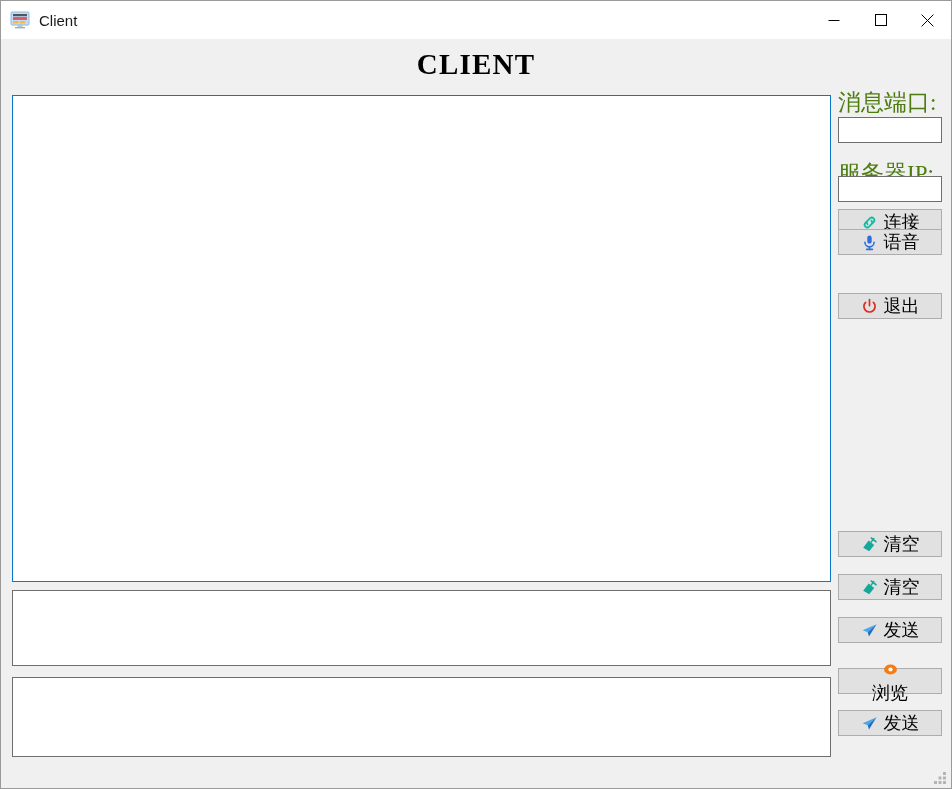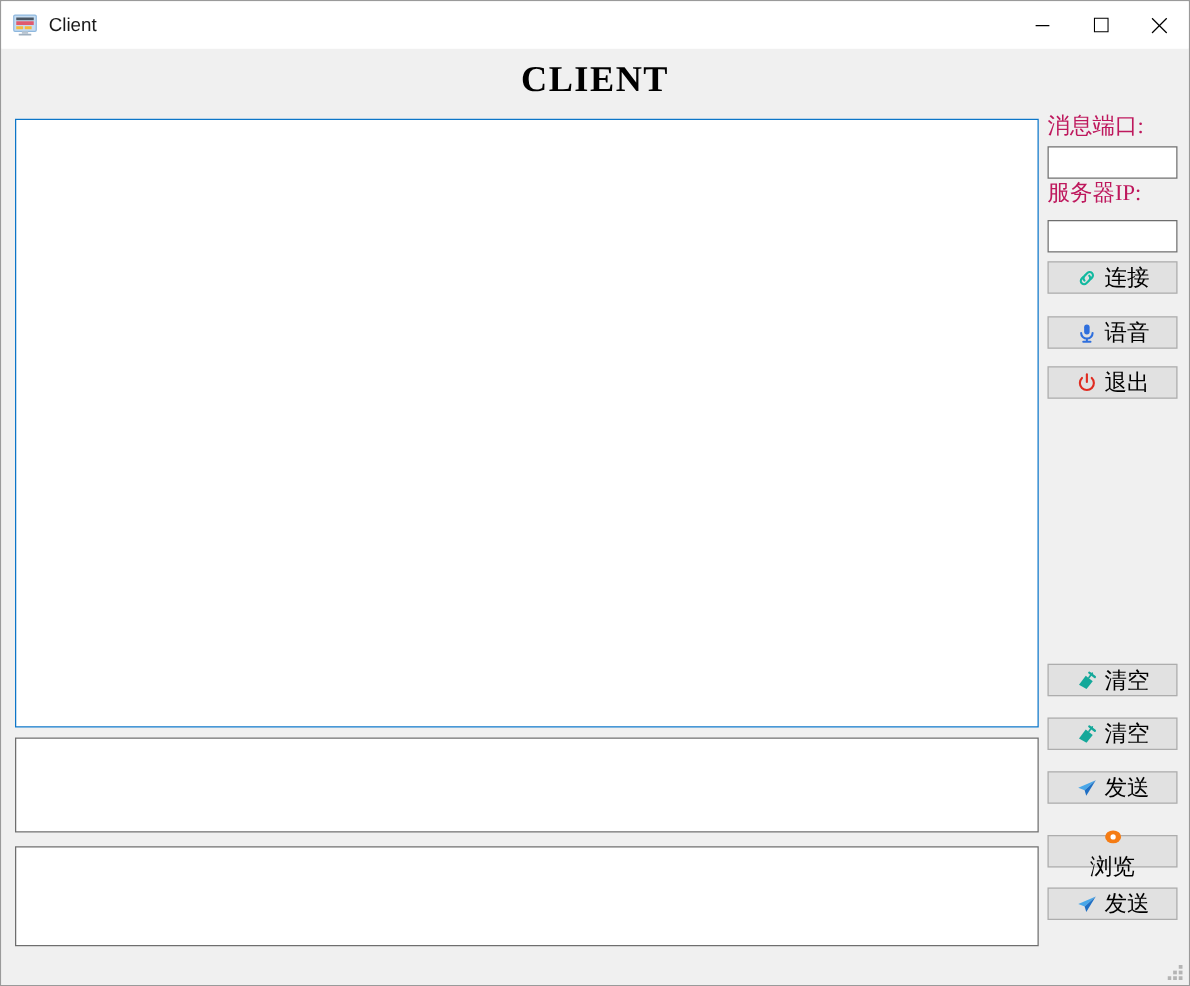--- a/index.html
+++ b/index.html
@@ -85,22 +85,22 @@
   #msg-area   { left: 11px;  top: 501px; width: 819px; height: 76px;  }
   #file-area  { left: 11px;  top: 588px; width: 819px; height: 80px;  }
 
   
   .side {
     position: absolute;
     left: 837px; top: 0px; width: 104px; height: 100%;
   }
   .side-label {
     font-family: "Liberation Serif", serif;
-    font-size: 18px;
-    color: #be185d;
+    font-size: 23px;
+    color: #4d7c0f;
     line-height: 1;
     white-space: nowrap;
   }
   .side-input {
     width: 104px; height: 26px;
     background: #ffffff;
     border: 1px solid #6e6e6e;
     font-family: "Liberation Sans", sans-serif;
     font-size: 13px;
     padding: 1px 3px;
@@ -186,36 +186,36 @@
 
     <div class="textarea" id="file-area">
       <div class="inner"></div>
     </div>
 
     <div class="side">
 
       <div class="abs side-label" style="top:2px;">消息端口:</div>
       <input class="abs side-input" style="top: 28px;" type="text" value="">
 
-      <div class="abs side-label" style="top:56px;">服务器IP:</div>
+      <div class="abs side-label" style="top:73px;">服务器IP:</div>
       <input class="abs side-input" style="top: 87px;" type="text" value="">
 
       <div class="abs btn" style="top:120px;">
         <span class="ico">
           <svg viewBox="0 0 17 17" width="17" height="17">
             <g fill="none" stroke="#13b9a0" stroke-width="1.7" stroke-linecap="round">
               <path d="M6.6 10.4 A2.6 2.6 0 0 1 6.6 6.7 L8.9 4.4 A2.6 2.6 0 0 1 12.6 8.1 L11.4 9.3"></path>
               <path d="M10.4 6.6 A2.6 2.6 0 0 1 10.4 10.3 L8.1 12.6 A2.6 2.6 0 0 1 4.4 8.9 L5.6 7.7"></path>
             </g>
           </svg>
         </span>
         <span class="lbl">连接</span>
       </div>
 
-      <div class="abs btn" style="top:164px;">
+      <div class="abs btn" style="top:140px;">
         <span class="ico">
           <svg viewBox="0 0 17 17" width="17" height="17">
             <rect x="6.3" y="1.6" width="4.4" height="8" rx="2.2" fill="#2f6fdd"></rect>
             <path d="M3.9 8.3 a4.6 4.6 0 0 0 9.2 0" fill="none" stroke="#2f6fdd" stroke-width="1.6" stroke-linecap="round"></path>
             <line x1="8.5" y1="12.6" x2="8.5" y2="15.2" stroke="#2f6fdd" stroke-width="1.6"></line>
             <line x1="5.6" y1="15.4" x2="11.4" y2="15.4" stroke="#2f6fdd" stroke-width="1.6" stroke-linecap="round"></line>
           </svg>
         </span>
         <span class="lbl">语音</span>
       </div>

